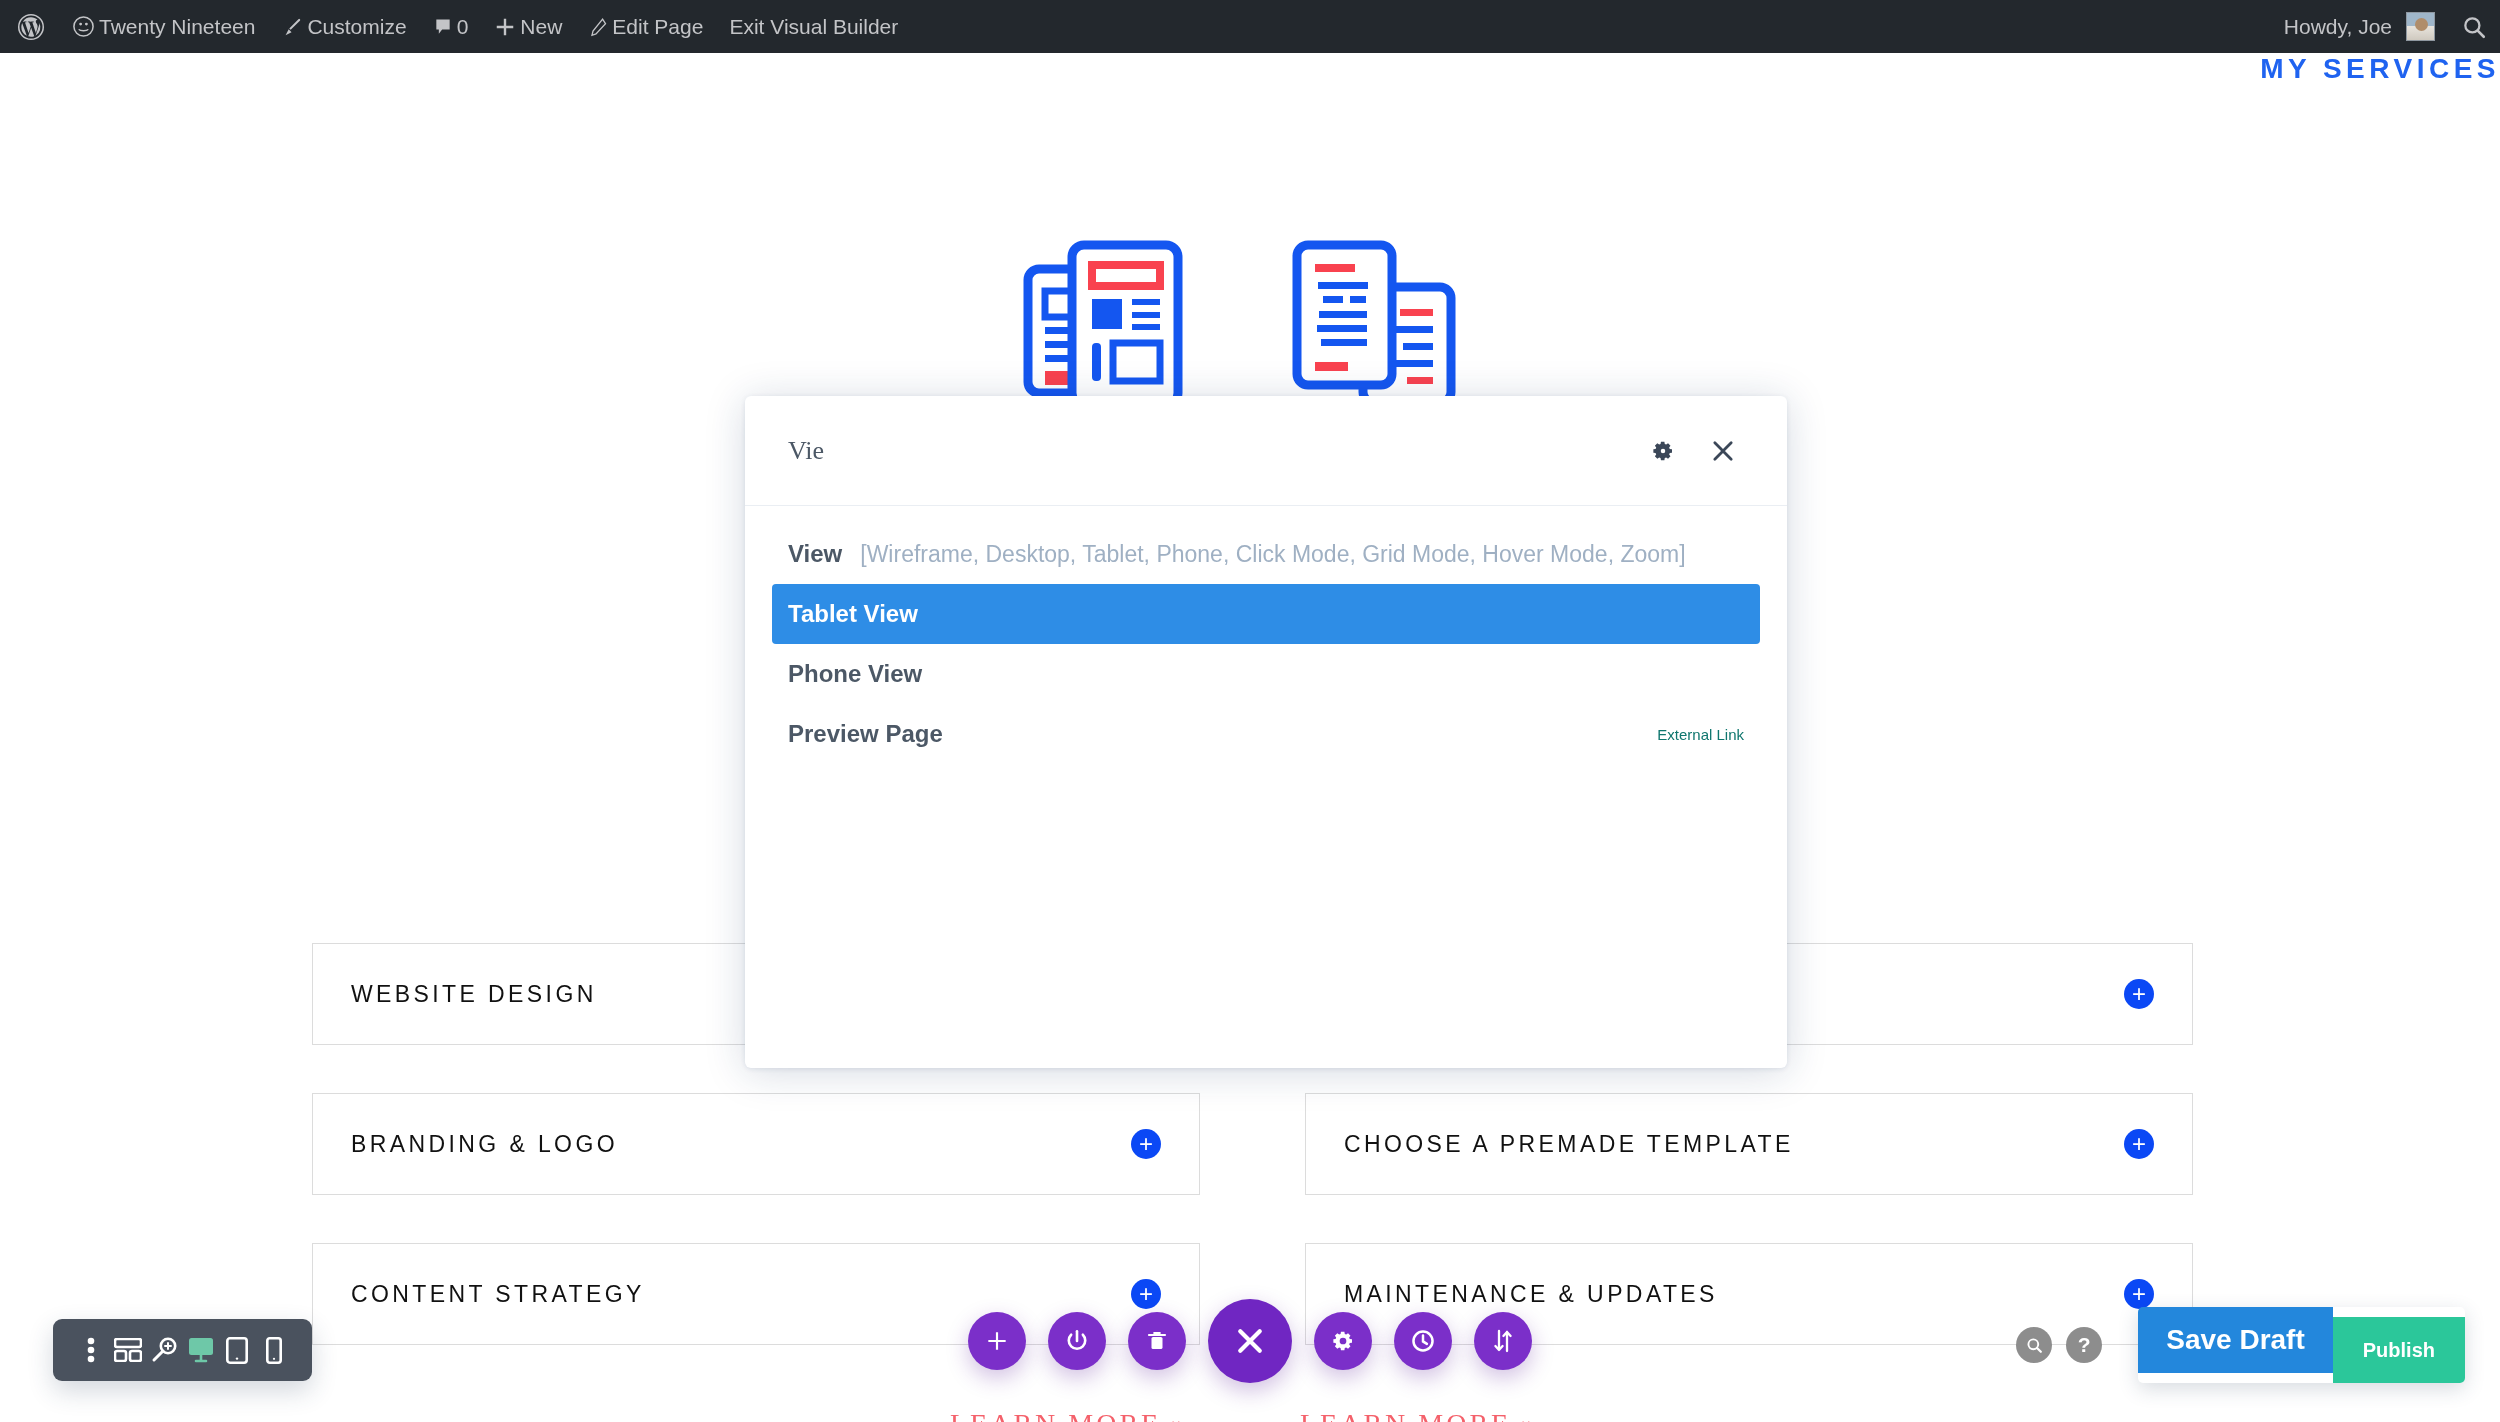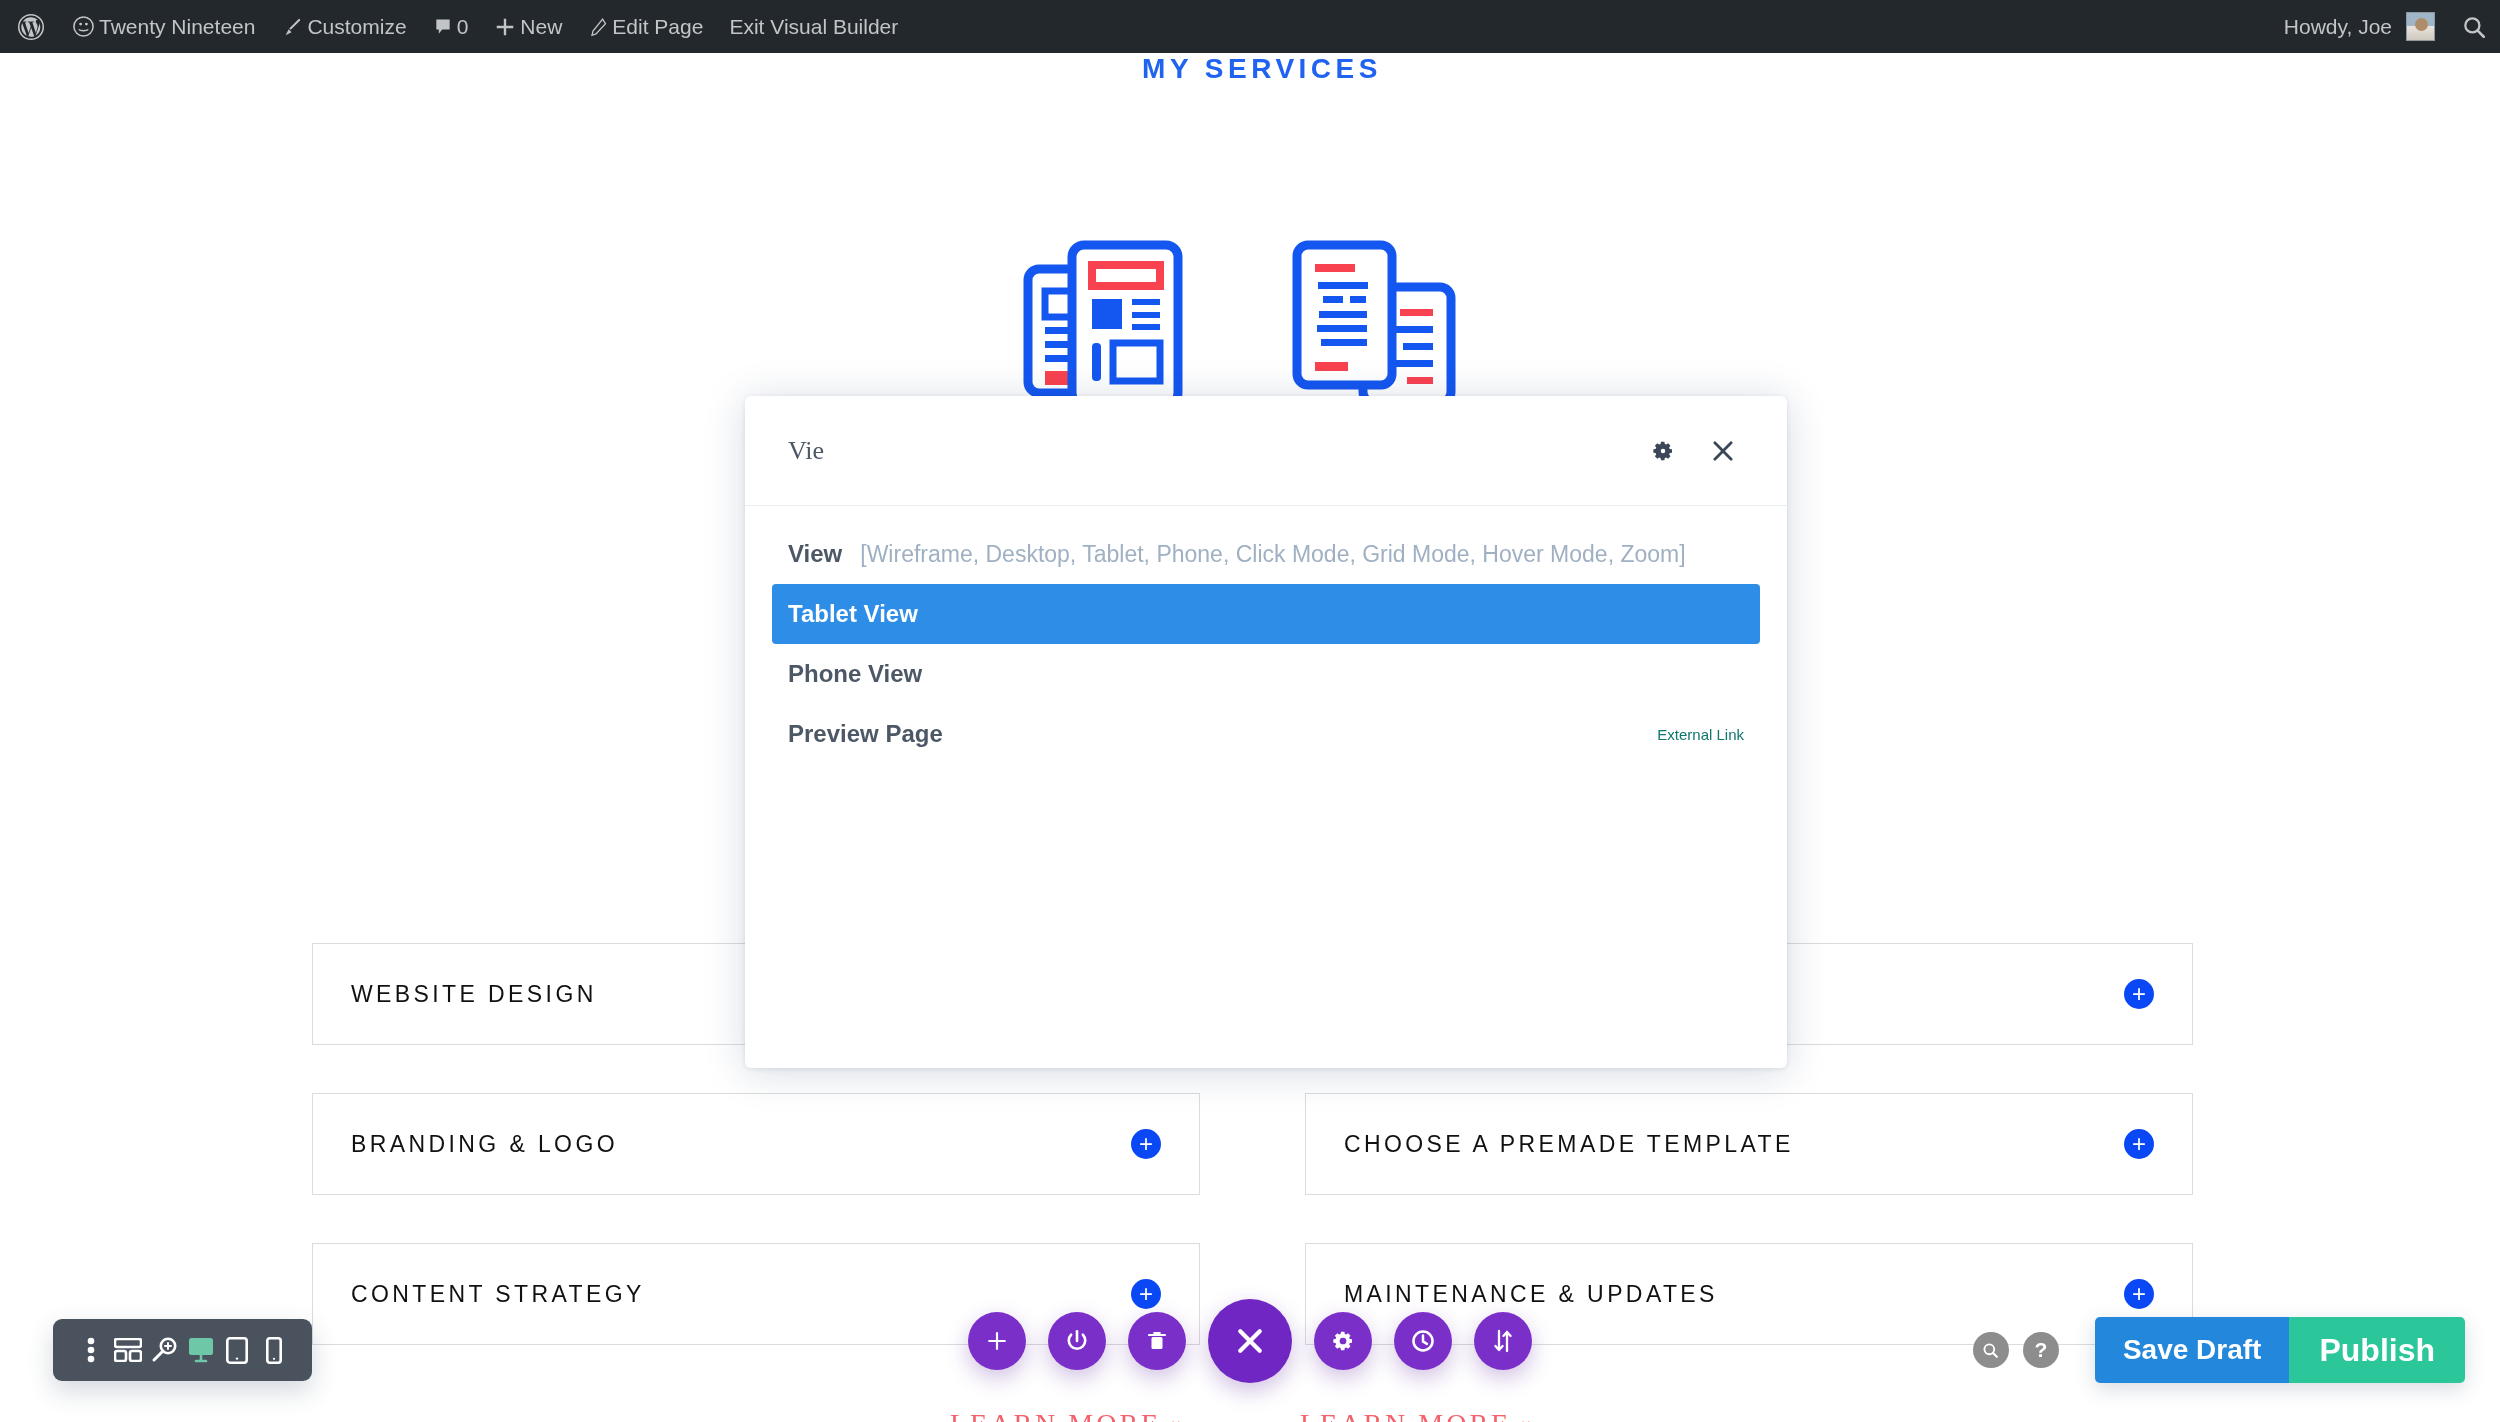--- a/index.html
+++ b/index.html
@@ -45,21 +45,21 @@
 
   
   #page-content {
     position: absolute; top: 53px; left: 0;
     width: 2500px; height: 1369px;
     background: #fff;
     overflow: hidden;
   }
   #services-title {
     position: absolute; top: 0px; left: 0; width: 2500px;
-    text-align: center;
+    text-align: right;
     color: #1f63f0;
     font-size: 28px;
     letter-spacing: 4.5px;
     font-weight: 600;
     padding-left: 24px;
   }
 
   
   #illos { position: absolute; top: 178px; left: 1020px; width: 470px; height: 185px; }
   .illo { position: absolute; top: 0; }
@@ -247,25 +247,26 @@
   #btn-save-draft {
     background: #2387dc; color: #fff;
     font-size: 28px; font-weight: 700;
     padding: 0 28px; height: 66px;
     display:flex; align-items:center; justify-content:center;
     cursor: pointer; border: none;
     font-family: "Liberation Sans", sans-serif;
   }
   #btn-publish {
     background: #2bc79a; color: #fff;
-    font-size: 32px; font-weight: 700;
+    font-size: 20px; font-weight: 700;
     padding: 0 30px; height: 66px;
     display:flex; align-items:center; justify-content:center;
     cursor: pointer; border: none;
     font-family: "Liberation Sans", sans-serif;
+    margin-top: 10px;
   }
 </style>
 </head>
 <body>
 
 <div id="wp-admin-bar">
   <div class="ab-item first">
     <span class="ab-ico">
       <svg width="28" height="28" viewBox="0 0 24 24">
           <circle cx="12" cy="12" r="10.5" fill="none" stroke="#c3c4c7" stroke-width="1.3"></circle>

